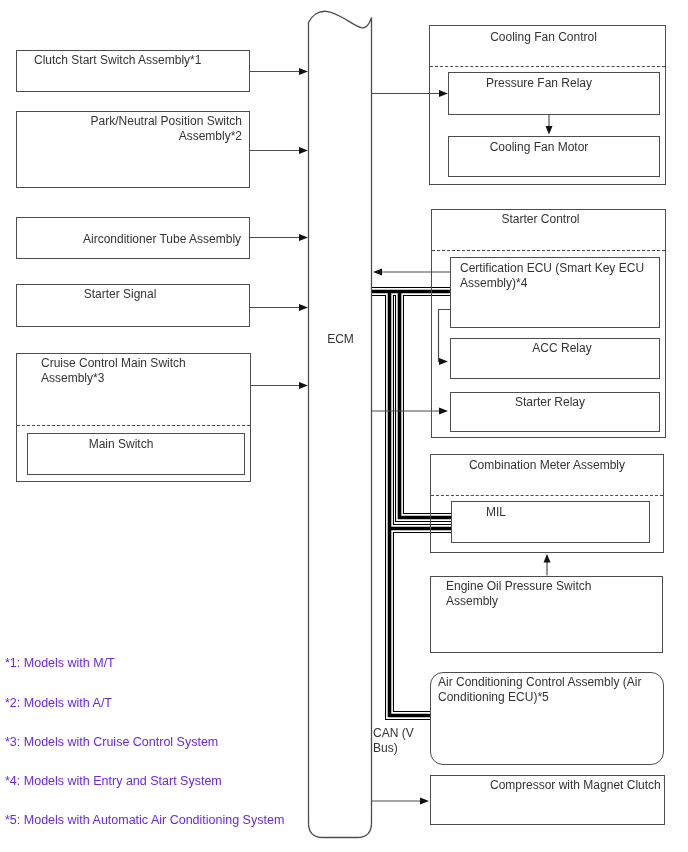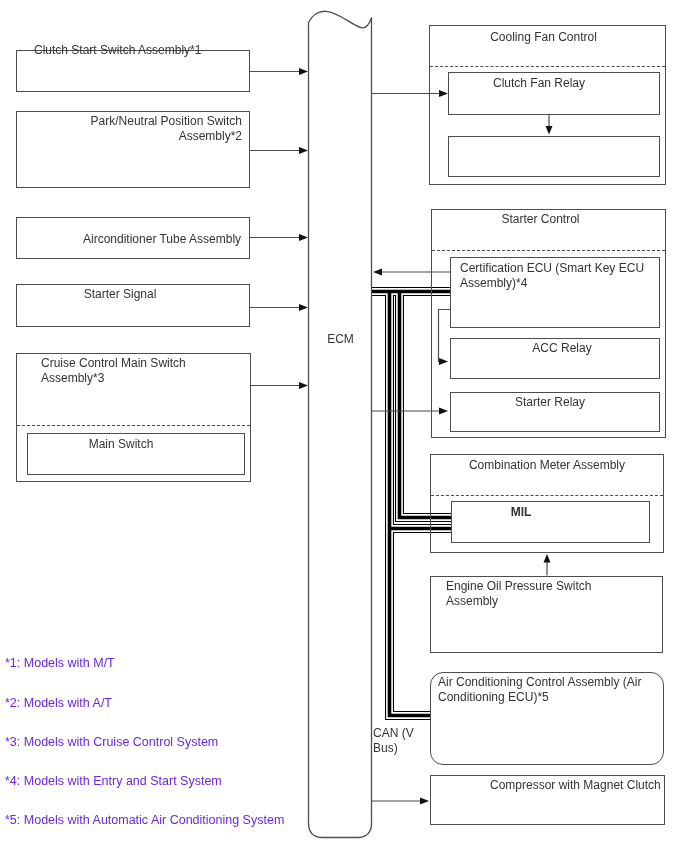--- a/index.html
+++ b/index.html
@@ -79,21 +79,21 @@
       <polygon points="429,801 420,797.5 420,804.5"></polygon>
     </g>
   </svg>
 
   <div class="lbl ctr" style="left:309px;top:332px;width:63px;">ECM</div>
 
   <div class="lbl" style="left:373px;top:726px;width:60px;">CAN (V
 Bus)</div>
 
   <div class="box" style="left:16px;top:50px;width:234px;height:42px;"></div>
-  <div class="lbl" style="left:34px;top:43px;width:210px;">Clutch Start Switch Assembly*1</div>
+  <div class="lbl" style="left:34px;top:53px;width:210px;">Clutch Start Switch Assembly*1</div>
 
   <div class="box" style="left:16px;top:111px;width:234px;height:77px;"></div>
   <div class="lbl" style="left:37px;top:114px;width:205px;text-align:right;">Park/Neutral Position Switch
 Assembly*2</div>
 
   <div class="box" style="left:16px;top:217px;width:234px;height:42px;"></div>
   <div class="lbl" style="left:41px;top:232px;width:205px;margin-left:42px;">Airconditioner Tube Assembly</div>
 
   <div class="box" style="left:16px;top:284px;width:234px;height:43px;"></div>
   <div class="lbl ctr" style="left:16px;top:287px;width:234px;padding-right:26px;box-sizing:border-box;">Starter Signal</div>
@@ -102,39 +102,40 @@
   <div class="lbl" style="left:41px;top:356px;width:200px;">Cruise Control Main Switch
 Assembly*3</div>
   <div class="dash" style="left:17px;top:425px;width:233px;"></div>
   <div class="box" style="left:27px;top:433px;width:218px;height:42px;"></div>
   <div class="lbl ctr" style="left:27px;top:437px;width:218px;padding-right:30px;box-sizing:border-box;">Main Switch</div>
 
   <div class="box" style="left:429px;top:25px;width:237px;height:160px;"></div>
   <div class="lbl ctr" style="left:429px;top:30px;width:237px;padding-right:8px;box-sizing:border-box;">Cooling Fan Control</div>
   <div class="dash" style="left:430px;top:66px;width:235px;"></div>
   <div class="box" style="left:448px;top:72px;width:212px;height:43px;"></div>
-  <div class="lbl ctr" style="left:448px;top:76px;width:212px;padding-right:30px;box-sizing:border-box;">Clutch Fan Relay</div>
+  <div class="lbl ctr" style="left:448px;top:76px;width:212px;padding-right:30px;box-sizing:border-box;">Pressure Fan Relay</div>
   <div class="box" style="left:448px;top:136px;width:212px;height:41px;"></div>
+  <div class="lbl ctr" style="left:448px;top:140px;width:212px;padding-right:30px;box-sizing:border-box;">Cooling Fan Motor</div>
 
   <div class="box" style="left:431px;top:209px;width:235px;height:229px;"></div>
   <div class="lbl ctr" style="left:431px;top:212px;width:235px;padding-right:16px;box-sizing:border-box;">Starter Control</div>
   <div class="dash" style="left:432px;top:250px;width:233px;"></div>
   <div class="box" style="left:450px;top:257px;width:210px;height:71px;"></div>
   <div class="lbl" style="left:460px;top:261px;width:198px;">Certification ECU (Smart Key ECU
 Assembly)*4</div>
   <div class="box" style="left:450px;top:338px;width:210px;height:41px;"></div>
   <div class="lbl ctr" style="left:450px;top:341px;width:210px;padding-right:36px;box-sizing:border-box;margin-left:25px;">ACC Relay</div>
   <div class="box" style="left:450px;top:392px;width:210px;height:40px;"></div>
   <div class="lbl ctr" style="left:450px;top:395px;width:236px;padding-right:36px;box-sizing:border-box;">Starter Relay</div>
 
   <div class="box" style="left:430px;top:454px;width:234px;height:99px;"></div>
   <div class="lbl ctr" style="left:430px;top:458px;width:244px;padding-right:10px;box-sizing:border-box;">Combination Meter Assembly</div>
   <div class="dash" style="left:431px;top:495px;width:232px;"></div>
   <div class="box" style="left:451px;top:501px;width:199px;height:42px;"></div>
-  <div class="lbl ctr" style="left:451px;top:505px;width:170px;padding-right:30px;box-sizing:border-box;font-weight:bold;">MIL</div>
+  <div class="lbl ctr" style="left:426px;top:505px;width:170px;padding-right:30px;box-sizing:border-box;">MIL</div>
 
   <div class="box" style="left:430px;top:576px;width:233px;height:77px;"></div>
   <div class="lbl" style="left:446px;top:579px;width:205px;">Engine Oil Pressure Switch
 Assembly</div>
 
   <div class="box rounded" style="left:430px;top:672px;width:234px;height:93px;"></div>
   <div class="lbl" style="left:438px;top:675px;width:224px;">Air Conditioning Control Assembly (Air
 Conditioning ECU)*5</div>
 
   <div class="box" style="left:430px;top:775px;width:235px;height:50px;"></div>

